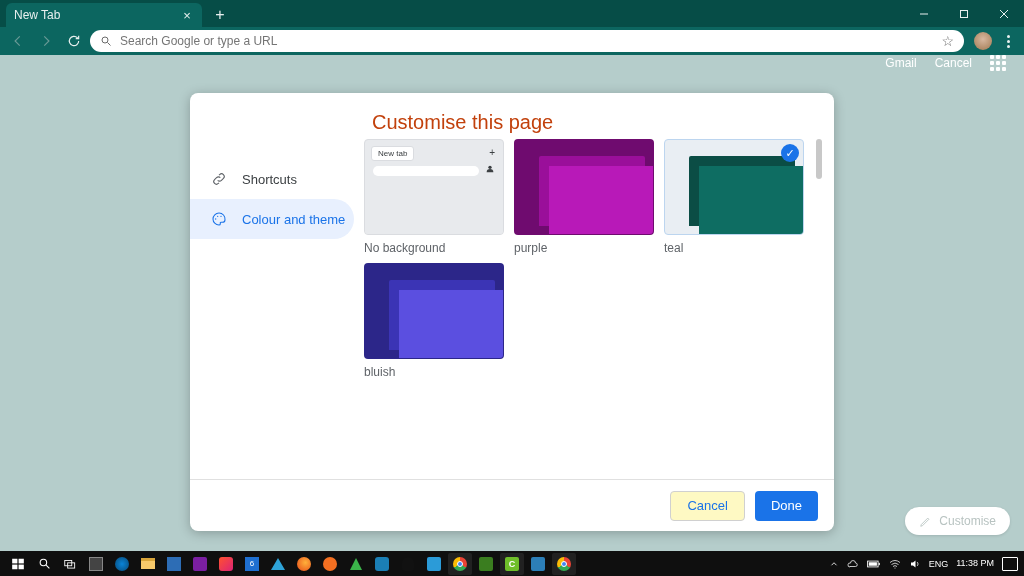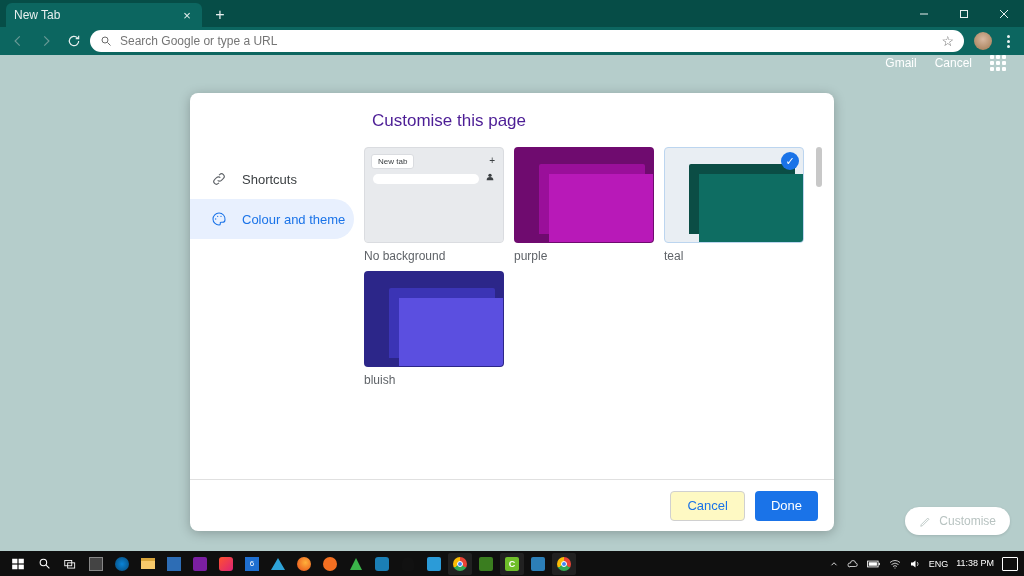--- a/index.html
+++ b/index.html
@@ -40,21 +40,21 @@
   
   .dialog { position: absolute; left: 190px; top: 38px; width: 644px; height: 438px; background: #fff; border-radius: 8px; box-shadow: 0 2px 12px rgba(0,0,0,0.25); display: flex; flex-direction: column; overflow: hidden; }
   .dialog-body { flex: 1; display: flex; }
   .sidenav { width: 172px; padding-top: 66px; }
   .side-item { height: 40px; display: flex; align-items: center; gap: 14px; padding-left: 20px; font-size: 13px; color: #3c4043; cursor: pointer; }
   .side-item.active { background: #e8f0fe; color: #1a73e8; border-radius: 0 20px 20px 0; margin-right: 8px; }
   .side-item .icon { width: 18px; height: 18px; display: flex; align-items: center; justify-content: center; }
   .side-item.active .icon { color: #1a73e8; }
 
   .content { flex: 1; padding: 0 8px 0 0; position: relative; }
-  .dialog-title { font-size: 17px; color: #4c1d95; padding: 18px 0 16px 10px; }
+  .dialog-title { font-size: 20px; color: #c2410c; padding: 18px 0 5px 10px; }
   .themes-scroll { position: relative; padding-right: 18px; }
   .scrollbar { position: absolute; right: 4px; top: 0; width: 6px; height: 40px; background: #c8c8c8; border-radius: 3px; }
   .themes { display: grid; grid-template-columns: repeat(3, 140px); gap: 8px 10px; padding-left: 2px; }
   .theme-card { width: 140px; }
   .swatch { width: 140px; height: 96px; border-radius: 4px; position: relative; overflow: hidden; cursor: pointer; border: 1px solid transparent; }
   .swatch .toplayer { position: absolute; left: 24px; top: 16px; right: 8px; bottom: 8px; border-radius: 2px 2px 0 0; }
   .swatch .botlayer { position: absolute; left: 34px; top: 26px; right: 0; bottom: 0; }
   .swatch.selected { border: 1px solid #bcd5ef; background: #e9eef3; }
   .check { position: absolute; top: 4px; right: 4px; width: 18px; height: 18px; background: #1a73e8; border-radius: 50%; display: flex; align-items: center; justify-content: center; color: #fff; font-size: 11px; }
   .theme-label { font-size: 12px; color: #5f6368; margin-top: 6px; }

